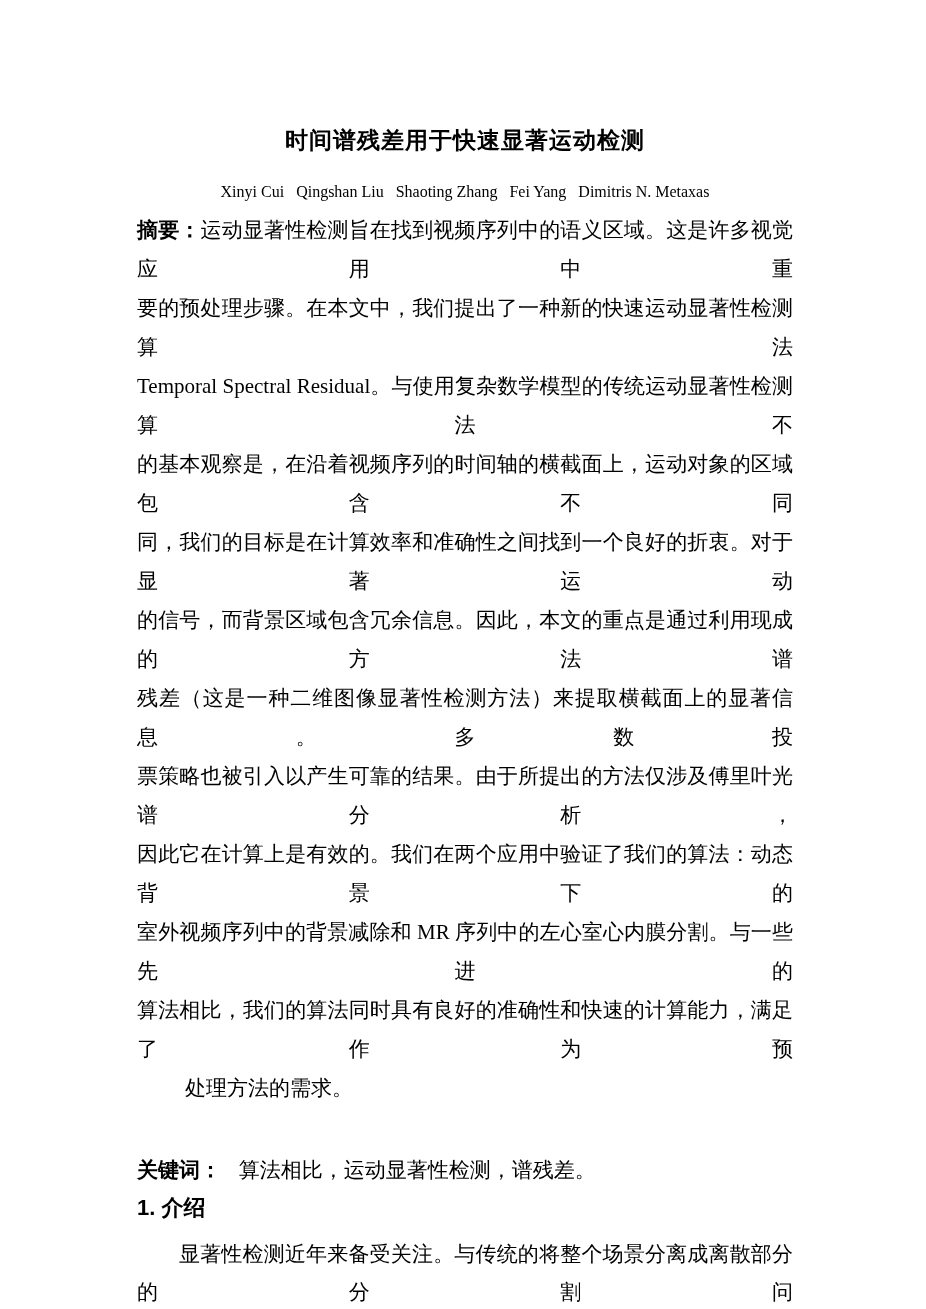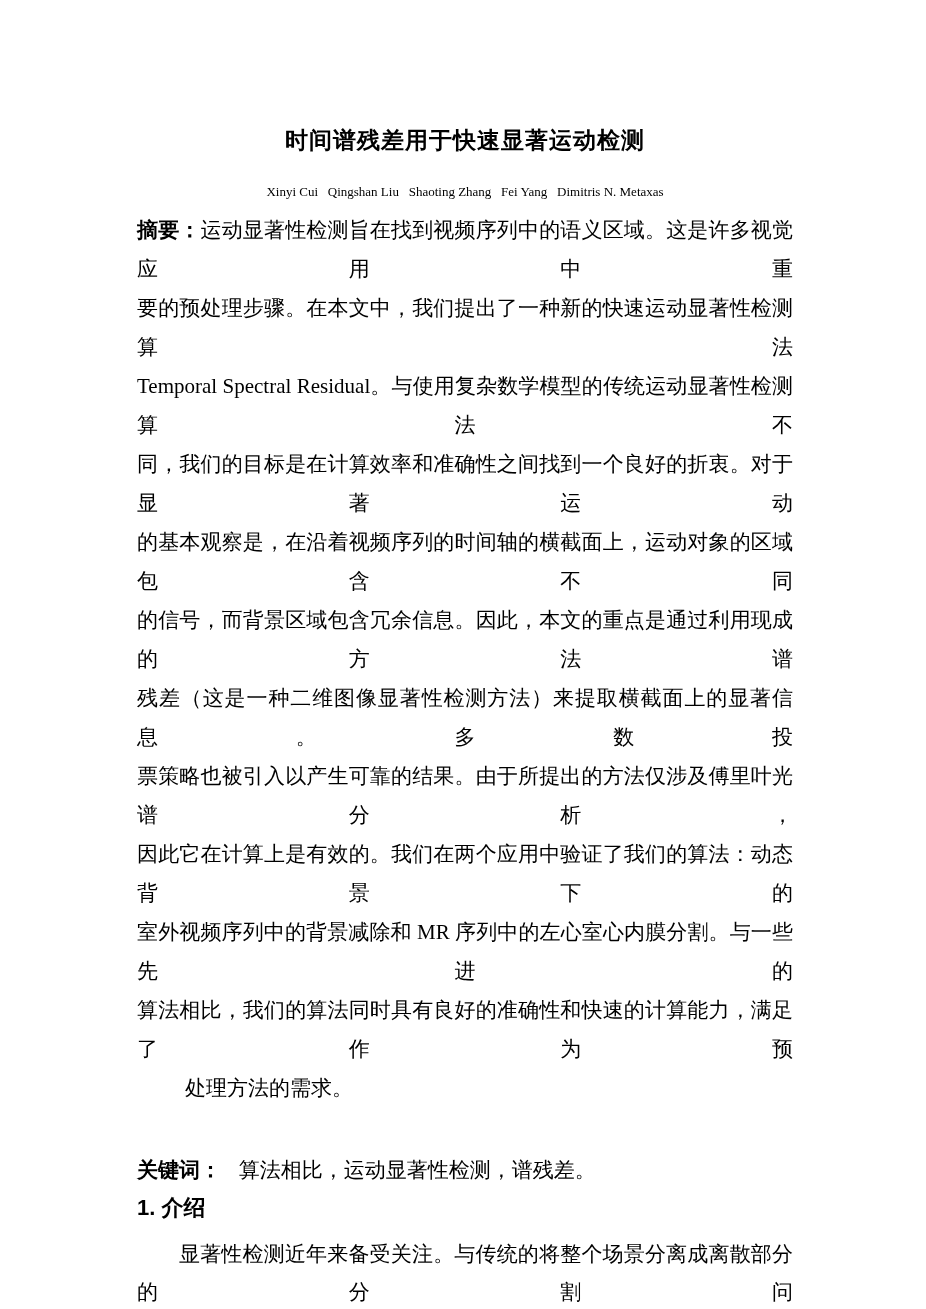--- a/index.html
+++ b/index.html
@@ -25,21 +25,21 @@
     font-family:var(--sans);
     font-weight:bold;
     font-size:23px;
     line-height:30px;
     letter-spacing:1px;
     text-align:center;
   }
   .authors{
     margin-top:26px;
     font-family:var(--serif);
-    font-size:13px;
+    font-size:16px;
     line-height:22px;
     text-align:center;
     white-space:pre-wrap;
   }
   .para{margin:0;}
   .abstract{margin-top:7px;}
   .line{
     font-size:21px;
     line-height:39px;
     text-align:justify;
@@ -74,22 +74,22 @@
 <div class="page">
 
   <h1 class="title">时间谱残差用于快速显著运动检测</h1>
 
   <div class="authors">Xinyi Cui   Qingshan Liu   Shaoting Zhang   Fei Yang   Dimitris N. Metaxas</div>
 
   <div class="para abstract">
       <div class="line"><span class="bold-label">摘要：</span><span>运动显著性检测旨在找到视频序列中的语义区域。这是许多视觉应用中重</span></div>
       <div class="line"><span>要的预处理步骤。在本文中，我们提出了一种新的快速运动显著性检测算法</span></div>
       <div class="line"><span>Temporal Spectral Residual。与使用复杂数学模型的传统运动显著性检测算法不</span></div>
+      <div class="line"><span>的基本观察是，在沿着视频序列的时间轴的横截面上，运动对象的区域包含不同</span></div>
       <div class="line"><span>同，我们的目标是在计算效率和准确性之间找到一个良好的折衷。对于显著运动</span></div>
-      <div class="line"><span>的基本观察是，在沿着视频序列的时间轴的横截面上，运动对象的区域包含不同</span></div>
       <div class="line"><span>的信号，而背景区域包含冗余信息。因此，本文的重点是通过利用现成的方法谱</span></div>
       <div class="line"><span>残差（这是一种二维图像显著性检测方法）来提取横截面上的显著信息。多数投</span></div>
       <div class="line"><span>票策略也被引入以产生可靠的结果。由于所提出的方法仅涉及傅里叶光谱分析，</span></div>
       <div class="line"><span>因此它在计算上是有效的。我们在两个应用中验证了我们的算法：动态背景下的</span></div>
       <div class="line"><span>室外视频序列中的背景减除和 MR 序列中的左心室心内膜分割。与一些先进的</span></div>
       <div class="line"><span>算法相比，我们的算法同时具有良好的准确性和快速的计算能力，满足了作为预</span></div>
       <div class="line last"><span>处理方法的需求。</span></div>
     </div>
 
   <div class="keywords">

